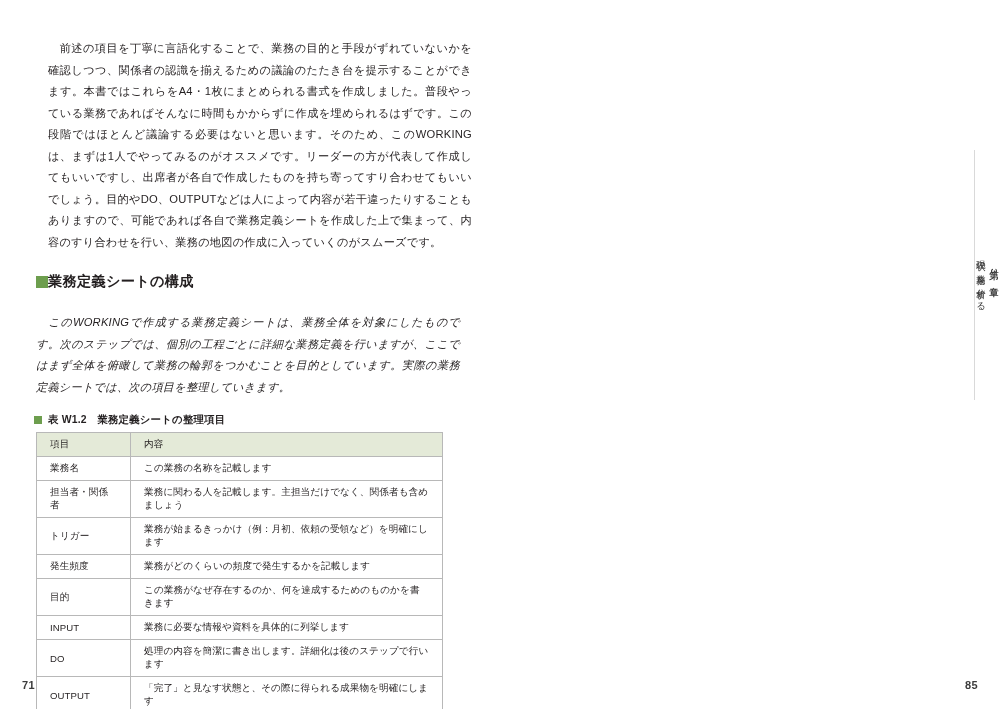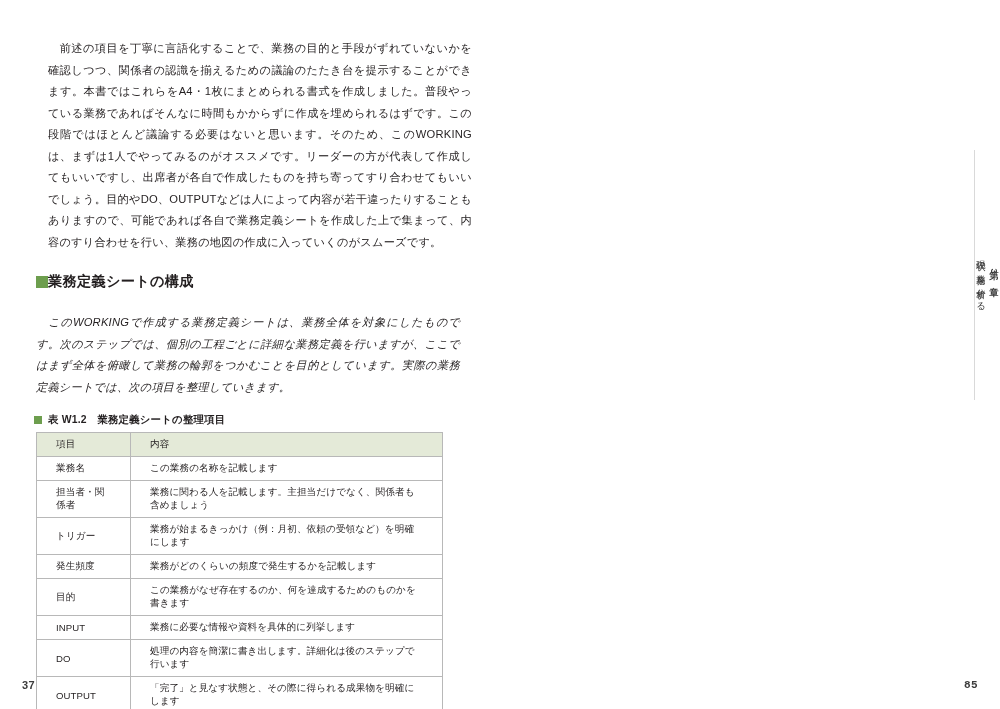--- a/index.html
+++ b/index.html
@@ -64,21 +64,21 @@
   .lp-table { position: absolute; left: 36px; top: 432px; width: 406px; }
 
   table.w12 {
     border-collapse: collapse;
     width: 406px;
     font-size: 9.6px;
     table-layout: fixed;
   }
   table.w12 th, table.w12 td {
     border: 1px solid #b8b8b8;
-    padding: 5px 19px;
+    padding: 5px 13px;
     vertical-align: middle;
     letter-spacing: 0.01em;
   }
   table.w12 thead th {
     background: #e4ead8;
     font-weight: normal;
     text-align: left;
     height: 24px;
   }
   table.w12 tbody td { height: 23px; }
@@ -87,21 +87,21 @@
 
   .folio {
     position: absolute;
     bottom: 18px;
     font-size: 11px;
     font-weight: bold;
     color: #3c3c3c;
     letter-spacing: 0.04em;
   }
   .folio-left { left: 22px; }
-  .folio-right { right: 22px; font-family: Liberation Mono, monospace; }
+  .folio-right { right: 22px; }
 
   
   .side-tab {
     position: absolute;
     right: 0;
     top: 150px;
     width: 26px;
     height: 250px;
     background: #ffffff;
     border-left: 1px solid #d9d9d9;
@@ -192,21 +192,21 @@
             <td>処理の内容を簡潔に書き出します。詳細化は後のステップで行います</td>
           </tr>
           <tr>
             <td>OUTPUT</td>
             <td>「完了」と見なす状態と、その際に得られる成果物を明確にします</td>
           </tr>
         </tbody>
       </table>
     </div>
 
-    <div class="folio folio-left">37</div>
+    <div class="folio folio-left">71</div>
   </div>
 
   <div class="page page-right">
 
     <div class="side-tab">
       <span class="chap">第 3 章</span>
       <span class="chap-title">現状の業務を分析する</span>
     </div>
 
     <div class="folio folio-right">85</div>

